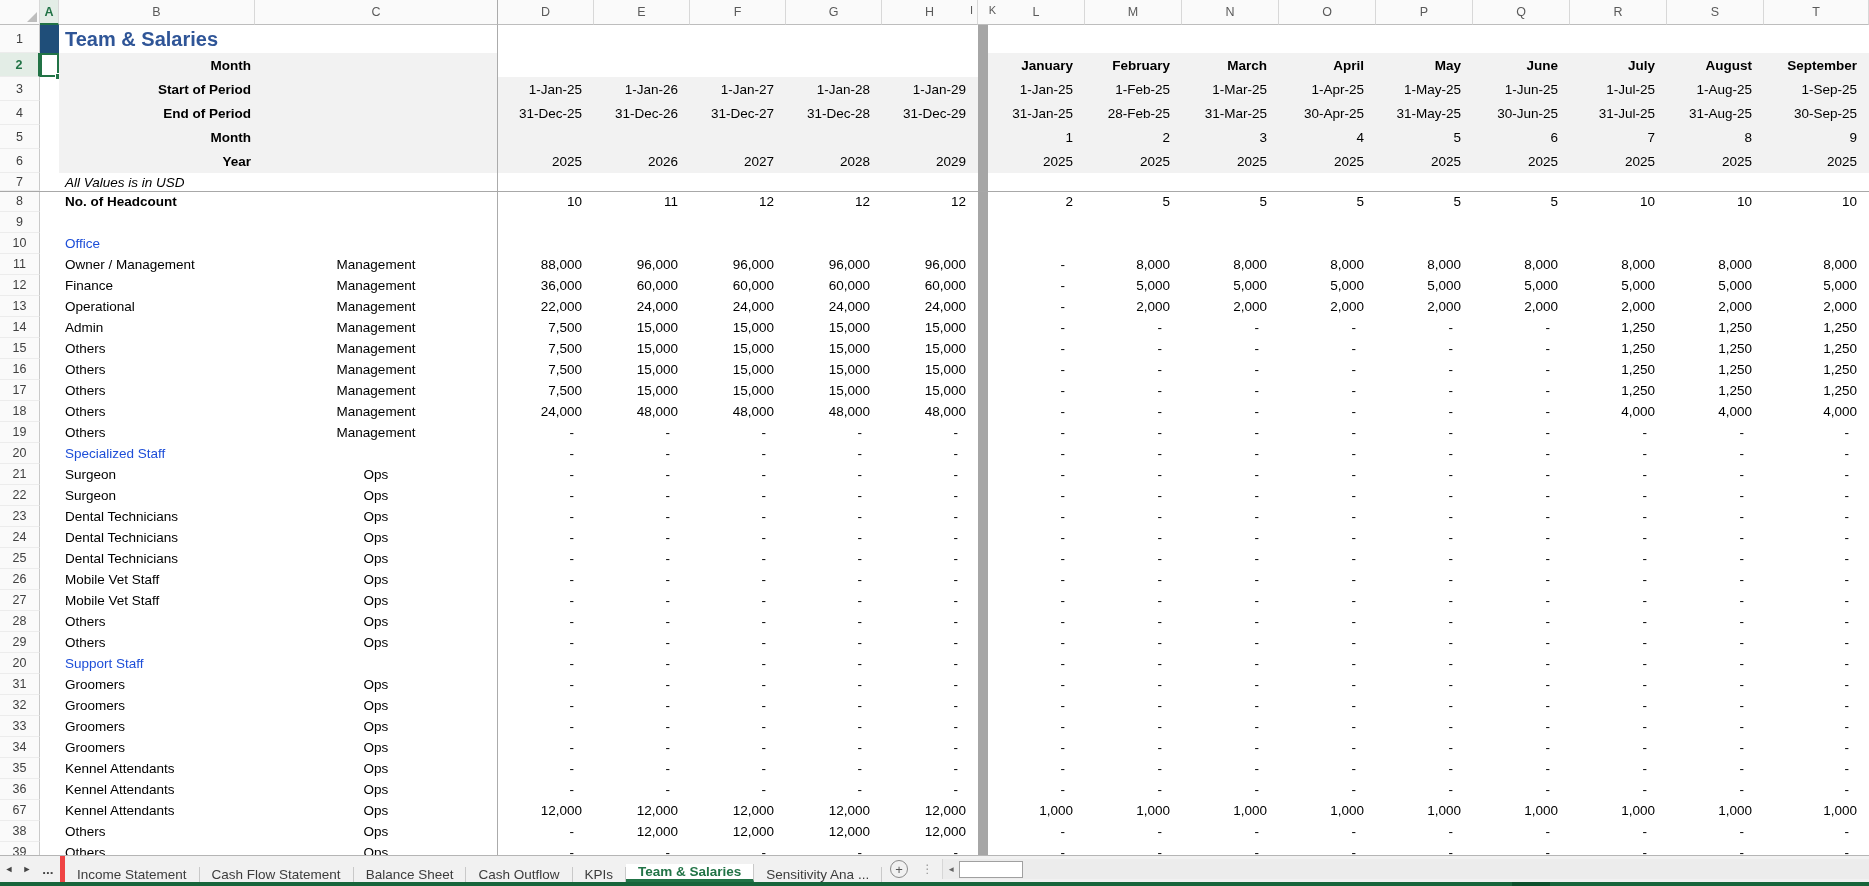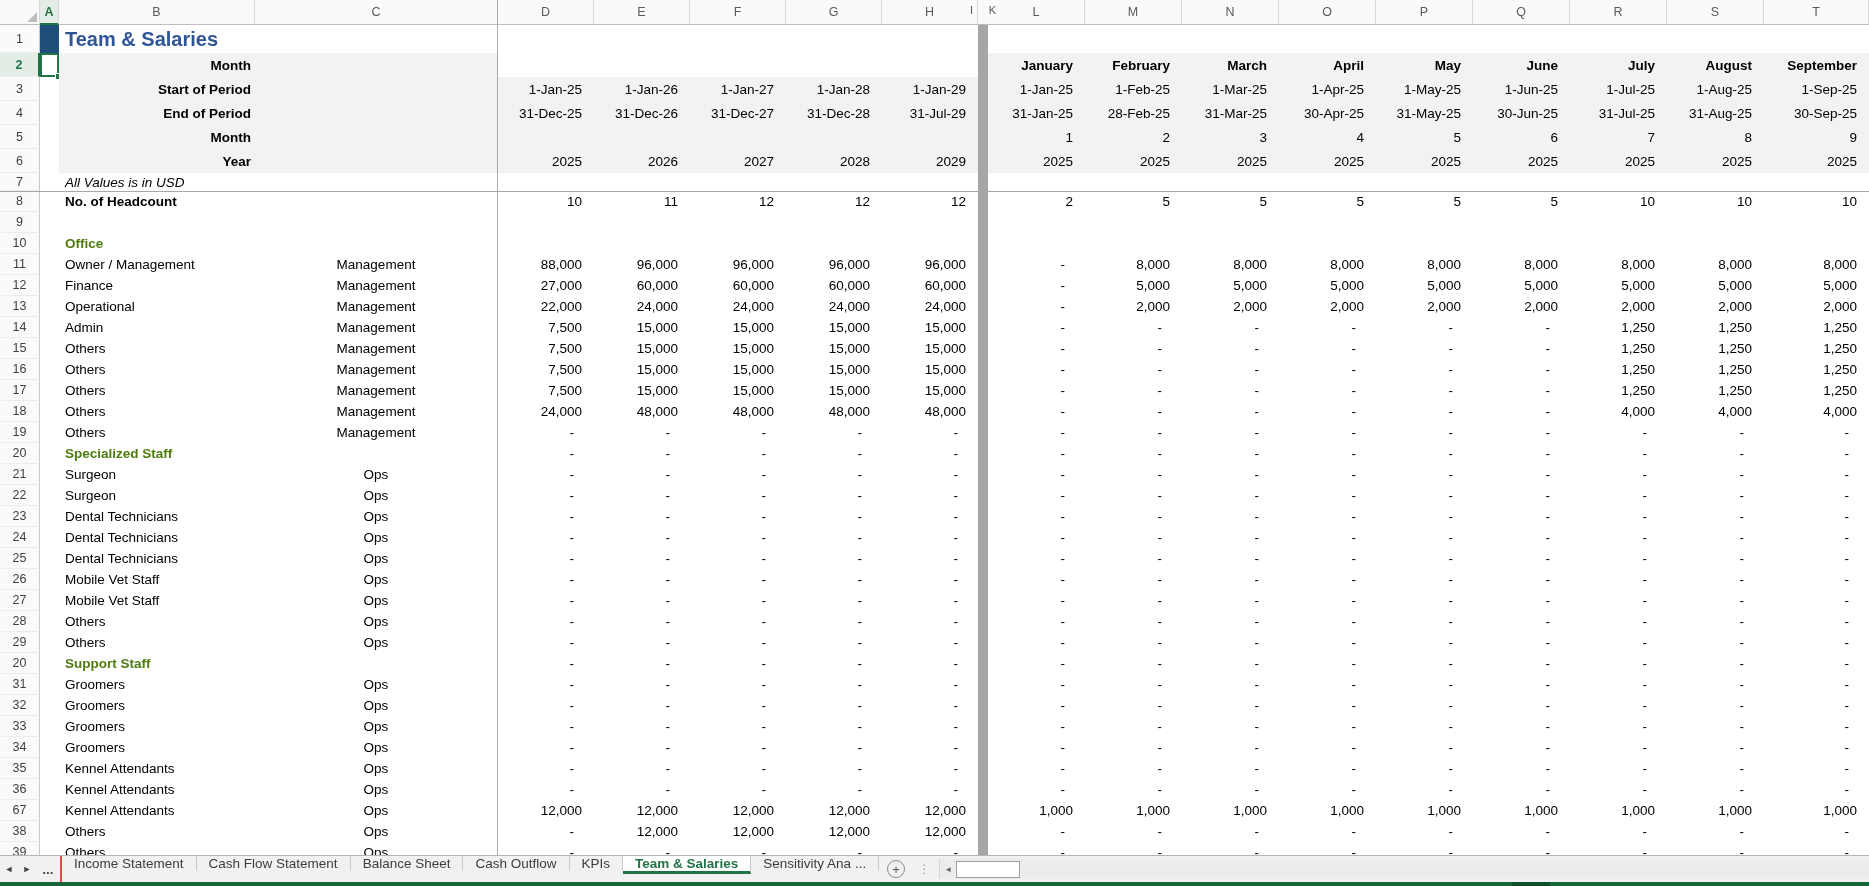--- a/index.html
+++ b/index.html
@@ -39,33 +39,33 @@
   .cM { width:97px; justify-content:flex-end; padding-right:12px; }
   .cM.last { width:105px; }
 
   .dash { padding-right:20px; }
   .mon  { font-weight:bold; color:#000000; }
   .bg   { background:#F2F2F2; }
   .title { font-size:20px; font-weight:bold; color:#2F5597; }
   .blabel { justify-content:flex-end; font-weight:bold; padding-right:4px; }
   .note { font-style:italic; }
   .hlabel { font-weight:bold; }
-  .section { font-weight:bold; color:#4d7c0f; }
+  .section { font-weight:normal; color:#1d4ed8; }
   .a1 { background:#1F4E79; }
   .a2sel { box-shadow:inset 0 0 0 2px #217346; position:relative; overflow:visible; }
   .a2sel::after { content:""; position:absolute; right:-3px; bottom:-3px; width:5px; height:5px;
                   background:#217346; border:1px solid #fff; }
   .topline::before { content:""; position:absolute; left:0; right:0; top:0; height:1px; background:#a8a8a8; z-index:3; }
 
   
   .tabbar { height:27px; background:#f1f1f1; border-top:1px solid #b5b5b5;
             display:flex; align-items:stretch; font-size:13.5px; color:#3c3c3c; }
   .navarr { width:18px; display:flex; align-items:center; justify-content:center; font-size:9px; color:#444; }
   .overflow { width:24px; display:flex; align-items:center; justify-content:center; font-weight:bold; color:#444; }
-  .tabs { display:flex; align-items:flex-start; border-left:2px solid #ef4444; }
+  .tabs { display:flex; align-items:flex-end; border-left:5px solid #ef4444; }
   .tab { padding:0 12px; display:flex; align-items:center; border-right:1px solid #c9c9c9; }
   .tab.active { background:#fff; color:#217346; font-weight:bold; border-bottom:3px solid #217346; }
   .addbtn { width:18px; height:18px; flex:none; border:1px solid #8a8a8a; border-radius:50%; margin:auto 8px;
             display:flex; align-items:center; justify-content:center; font-size:13px; color:#555; }
   .dots { display:flex; align-items:center; color:#999; margin:0 5px; font-size:12px; }
   .hscroll { flex:1; display:flex; align-items:center; background:#ececec; margin:3px 0 3px 4px; border-left:1px solid #d6d6d6; }
   .scr-arr { width:16px; display:flex; justify-content:center; font-size:8px; color:#666; }
   .thumb { width:64px; height:17px; background:#fff; border:1px solid #a0a0a0; }
 
   .strip { height:4px; background:#17643A; position:relative; }
@@ -165,21 +165,21 @@
       </div>
       <div class="row h-band">
         <div class="rh">4</div>
         <div class="cell cA"></div>
         <div class="cell cB blabel bg">End of Period</div>
         <div class="cell cC bg"></div>
         <div class="cell cY num bg">31-Dec-25</div>
         <div class="cell cY num bg">31-Dec-26</div>
         <div class="cell cY num bg">31-Dec-27</div>
         <div class="cell cY num bg">31-Dec-28</div>
-        <div class="cell cY num bg">31-Jul-29</div>
+        <div class="cell cY num bg">31-Dec-29</div>
         <div class="gapc"></div>
         <div class="cell cM num bg">31-Jan-25</div>
         <div class="cell cM num bg">28-Feb-25</div>
         <div class="cell cM num bg">31-Mar-25</div>
         <div class="cell cM num bg">30-Apr-25</div>
         <div class="cell cM num bg">31-May-25</div>
         <div class="cell cM num bg">30-Jun-25</div>
         <div class="cell cM num bg">31-Jul-25</div>
         <div class="cell cM num bg">31-Aug-25</div>
         <div class="cell cM num last bg">30-Sep-25</div>
@@ -329,21 +329,21 @@
         <div class="cell cM num">8,000</div>
         <div class="cell cM num">8,000</div>
         <div class="cell cM num">8,000</div>
         <div class="cell cM num last">8,000</div>
       </div>
       <div class="row h-std">
         <div class="rh">12</div>
         <div class="cell cA"></div>
         <div class="cell cB">Finance</div>
         <div class="cell cC">Management</div>
-        <div class="cell cY num">27,000</div>
+        <div class="cell cY num">36,000</div>
         <div class="cell cY num">60,000</div>
         <div class="cell cY num">60,000</div>
         <div class="cell cY num">60,000</div>
         <div class="cell cY num">60,000</div>
         <div class="gapc"></div>
         <div class="cell cM num dash">-</div>
         <div class="cell cM num">5,000</div>
         <div class="cell cM num">5,000</div>
         <div class="cell cM num">5,000</div>
         <div class="cell cM num">5,000</div>

